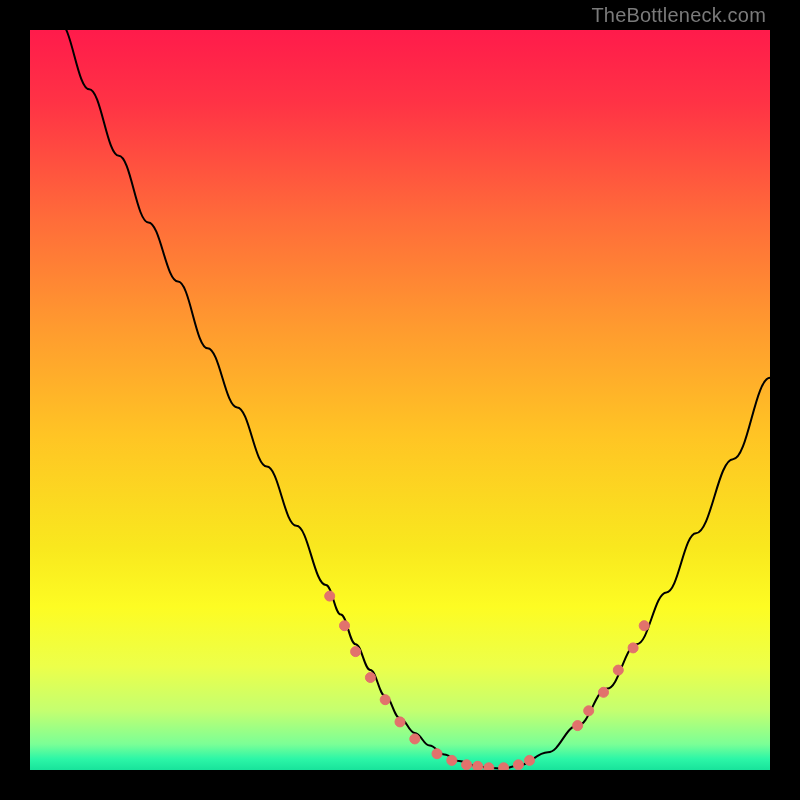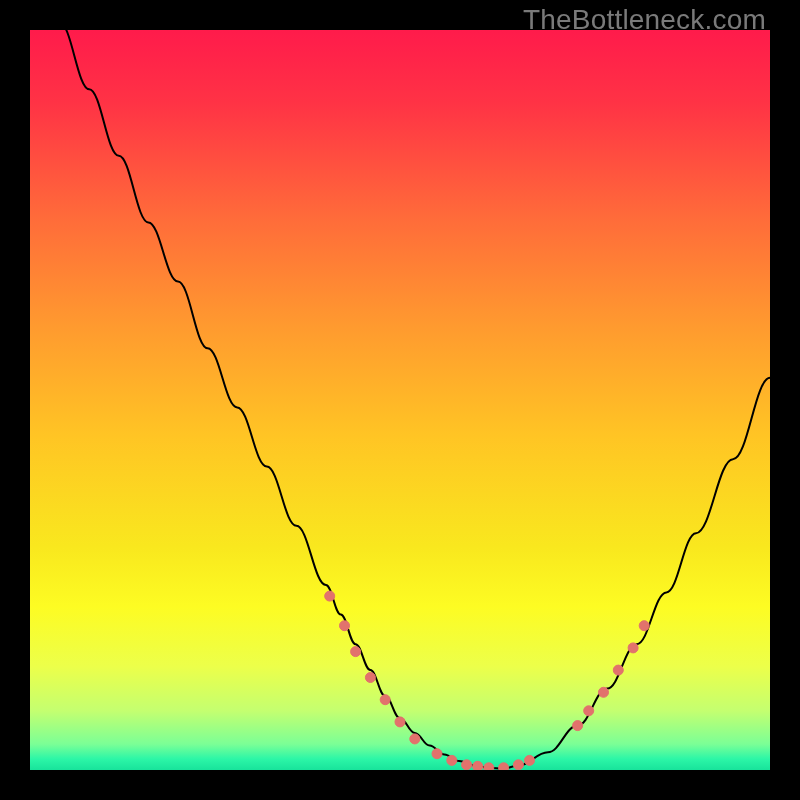--- a/index.html
+++ b/index.html
@@ -30,21 +30,21 @@
     top: 0;
     width: 740px;
     height: 740px;
   }
   .branding {
     position: absolute;
     right: 34px;
     top: 4px;
     color: #7a7a7a;
     font-family: Arial, Helvetica, sans-serif;
-    font-size: 28px;
+    font-size: 20px;
     font-weight: 500;
     letter-spacing: 0.2px;
     text-align: right;
   }
   svg.curve {
     position: absolute;
     left: 0;
     top: 0;
     width: 740px;
     height: 740px;

